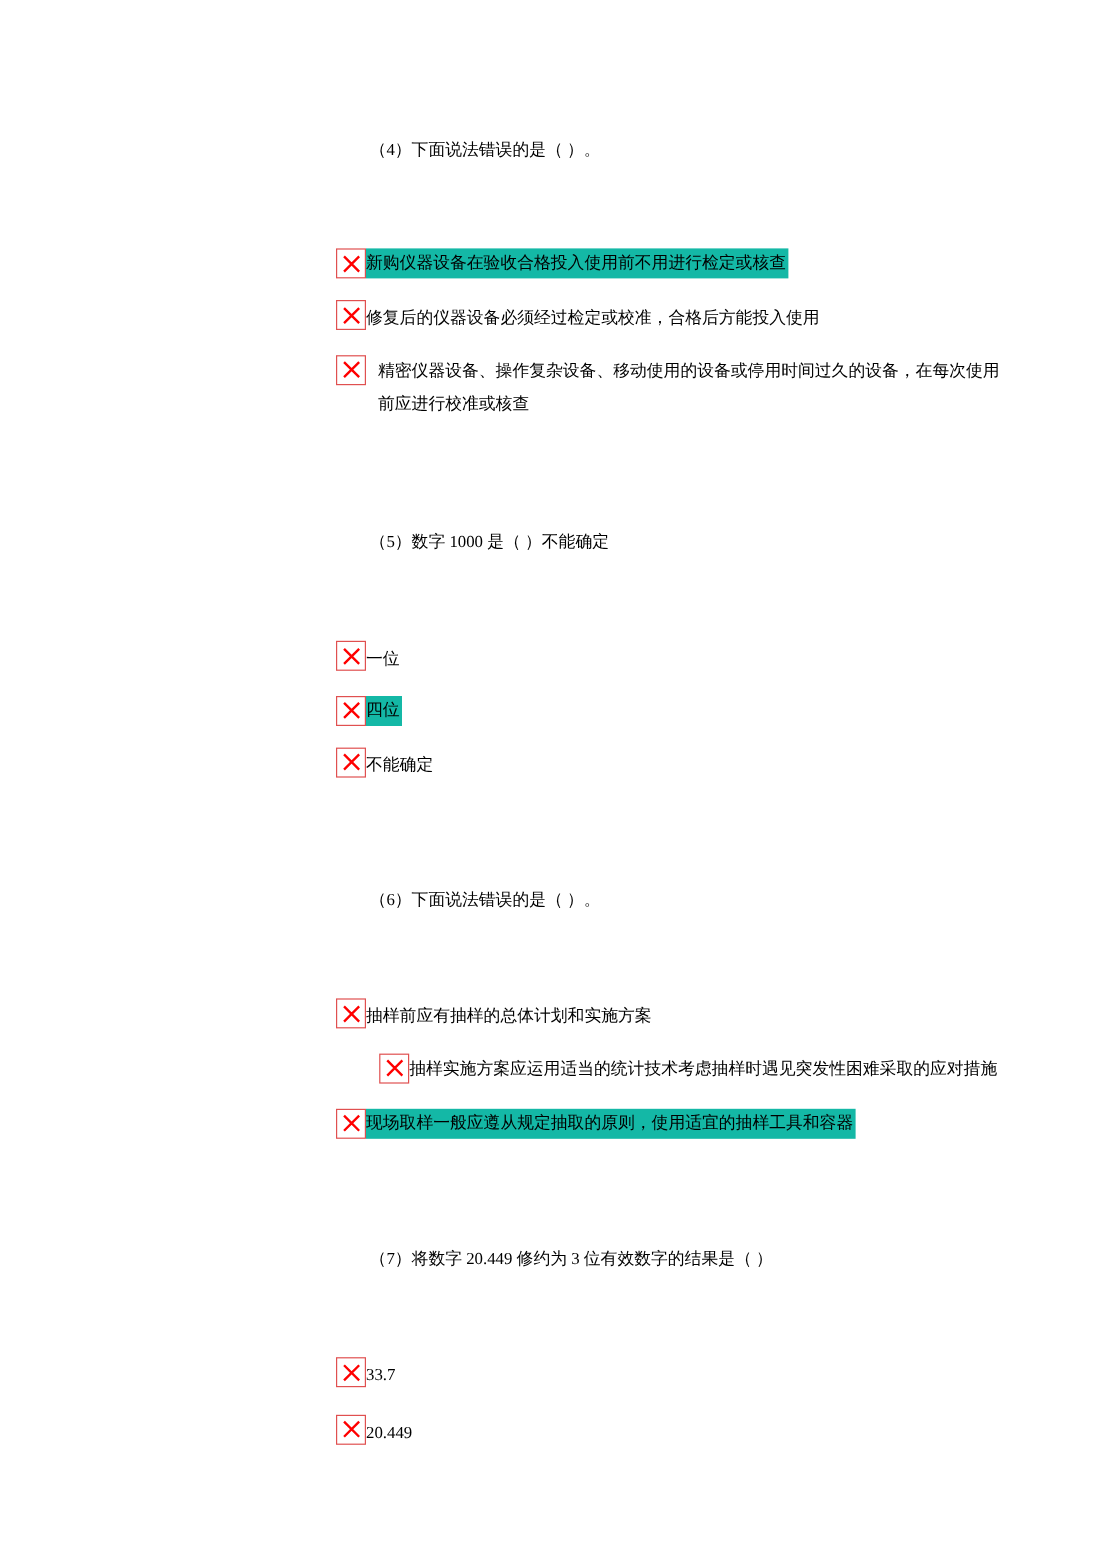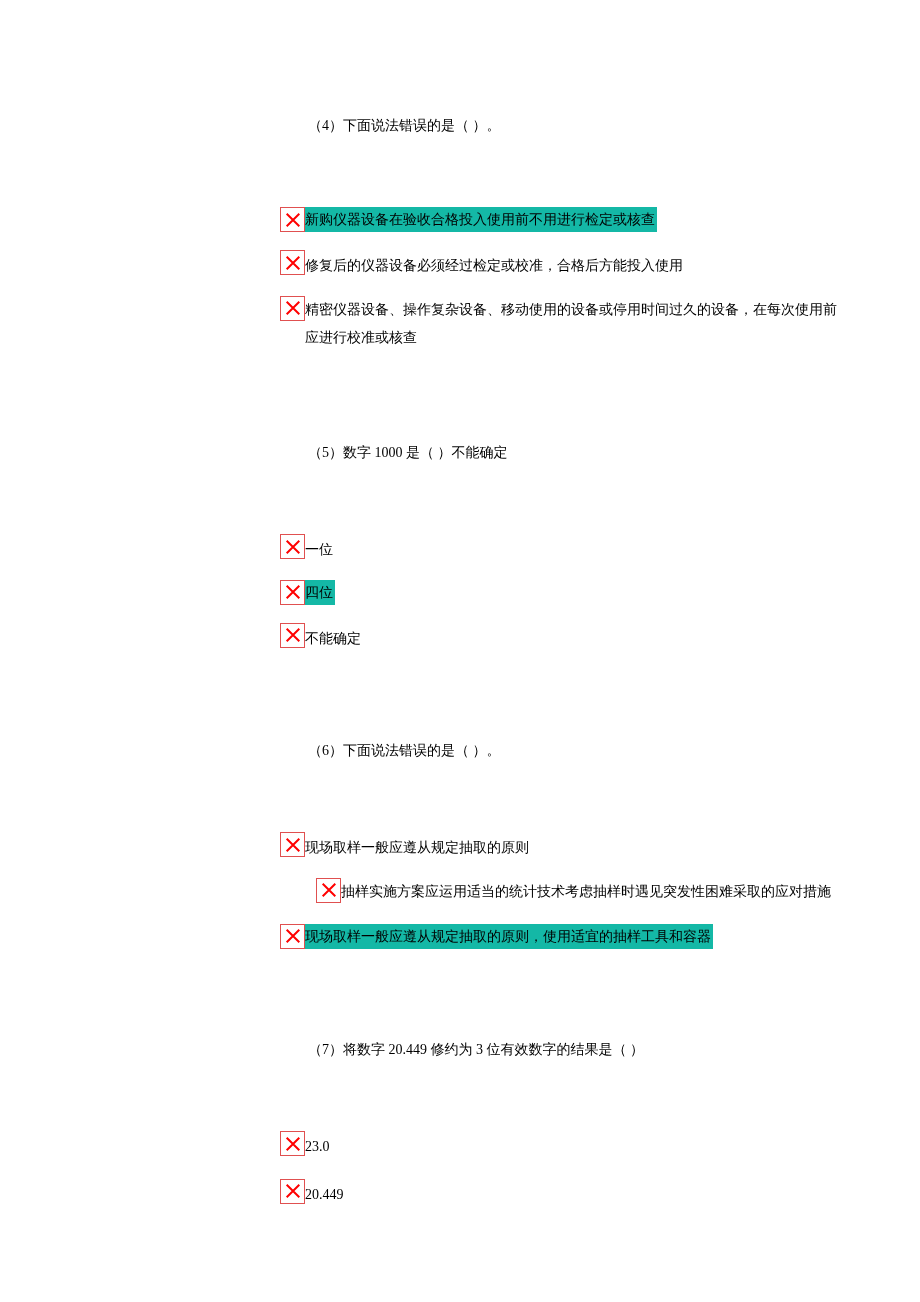--- a/index.html
+++ b/index.html
@@ -108,21 +108,21 @@
             </svg>
         </span>
         <span class="option-wrap">修复后的仪器设备必须经过检定或校准，合格后方能投入使用</span>
       </div>
       <div class="option-row last" style="align-items:flex-start;">
         <span class="cross-box">
           <svg viewBox="0 0 20 20">
               <path d="M3 3 L17 17 M17 3 L3 17" stroke="#ff0000" stroke-width="2.2" fill="none"></path>
             </svg>
         </span>
-        <span class="multiline-wrap" style="margin-left:0;text-indent:0;">精密仪器设备、操作复杂设备、移动使用的设备或停用时间过久的设备，在每次使用前应进行校准或核查</span>
+        <span class="multiline-wrap" style="margin-left:10px;text-indent:0;">精密仪器设备、操作复杂设备、移动使用的设备或停用时间过久的设备，在每次使用前应进行校准或核查</span>
       </div>
       <div style="clear:both;"></div>
     </div>
   </div>
 
   <div class="question-block" style="margin-top:90px;">
     <div class="question-text">
       <span>（5）</span><span>数字 1000 是（ ）不能确定</span>
     </div>
     <div class="options">
@@ -157,21 +157,21 @@
     <div class="question-text">
       <span>（6）</span><span>下面说法错误的是（ ）。</span>
     </div>
     <div class="options">
       <div class="option-row">
         <span class="cross-box">
           <svg viewBox="0 0 20 20">
               <path d="M3 3 L17 17 M17 3 L3 17" stroke="#ff0000" stroke-width="2.2" fill="none"></path>
             </svg>
         </span>
-        <span class="option-wrap">现场取样一般应遵从规定抽取的原则</span>
+        <span class="option-wrap">抽样前应有抽样的总体计划和实施方案</span>
       </div>
       <div class="option-row" style="align-items:flex-start;margin-left:36px;">
         <span class="cross-box">
           <svg viewBox="0 0 20 20">
               <path d="M3 3 L17 17 M17 3 L3 17" stroke="#ff0000" stroke-width="2.2" fill="none"></path>
             </svg>
         </span>
         <span class="multiline-wrap">抽样实施方案应运用适当的统计技术考虑抽样时遇见突发性困难采取的应对措施</span>
       </div>
       <div class="hl-row last" style="margin-bottom:0;">
@@ -189,21 +189,21 @@
     <div class="question-text">
       <span>（7）</span><span>将数字 20.449 修约为 3 位有效数字的结果是（ ）</span>
     </div>
     <div class="options q7-options">
       <div class="option-row">
         <span class="cross-box">
           <svg viewBox="0 0 20 20">
               <path d="M3 3 L17 17 M17 3 L3 17" stroke="#ff0000" stroke-width="2.2" fill="none"></path>
             </svg>
         </span>
-        <span class="option-wrap">23.0</span>
+        <span class="option-wrap">33.7</span>
       </div>
       <div class="option-row last" style="margin-bottom:0;">
         <span class="cross-box">
           <svg viewBox="0 0 20 20">
               <path d="M3 3 L17 17 M17 3 L3 17" stroke="#ff0000" stroke-width="2.2" fill="none"></path>
             </svg>
         </span>
         <span class="option-wrap">20.449</span>
       </div>
     </div>

